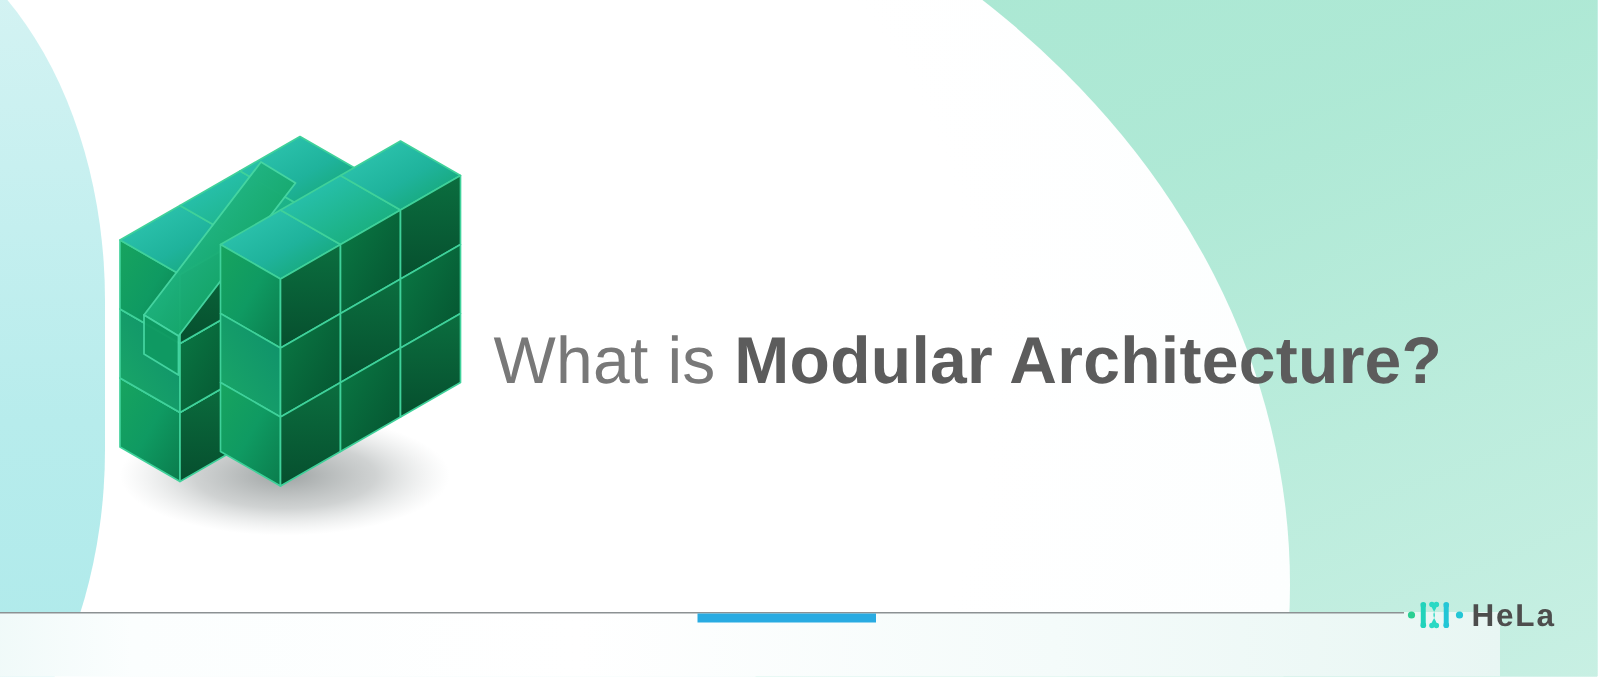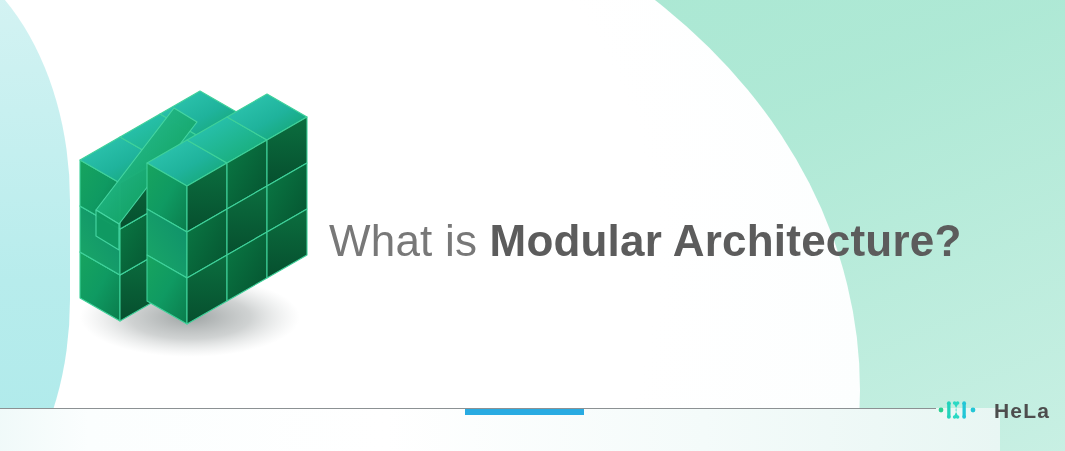--- a/index.html
+++ b/index.html
@@ -112,21 +112,21 @@
     width: 119px; height: 6px;
     background: #29ABE2;
   }
 
   
   #brand {
     position: absolute;
     left: 938px; top: 396px;
     display: flex;
     align-items: center;
-    gap: 18px;
+    gap: 5px;
     height: 28px;
   }
   #brand .mark { display: block; }
   #brand .wordmark {
     font-size: 21px;
     font-weight: 700;
     color: #4d4d4d;
     letter-spacing: 1.2px;
     line-height: 1;
   }

